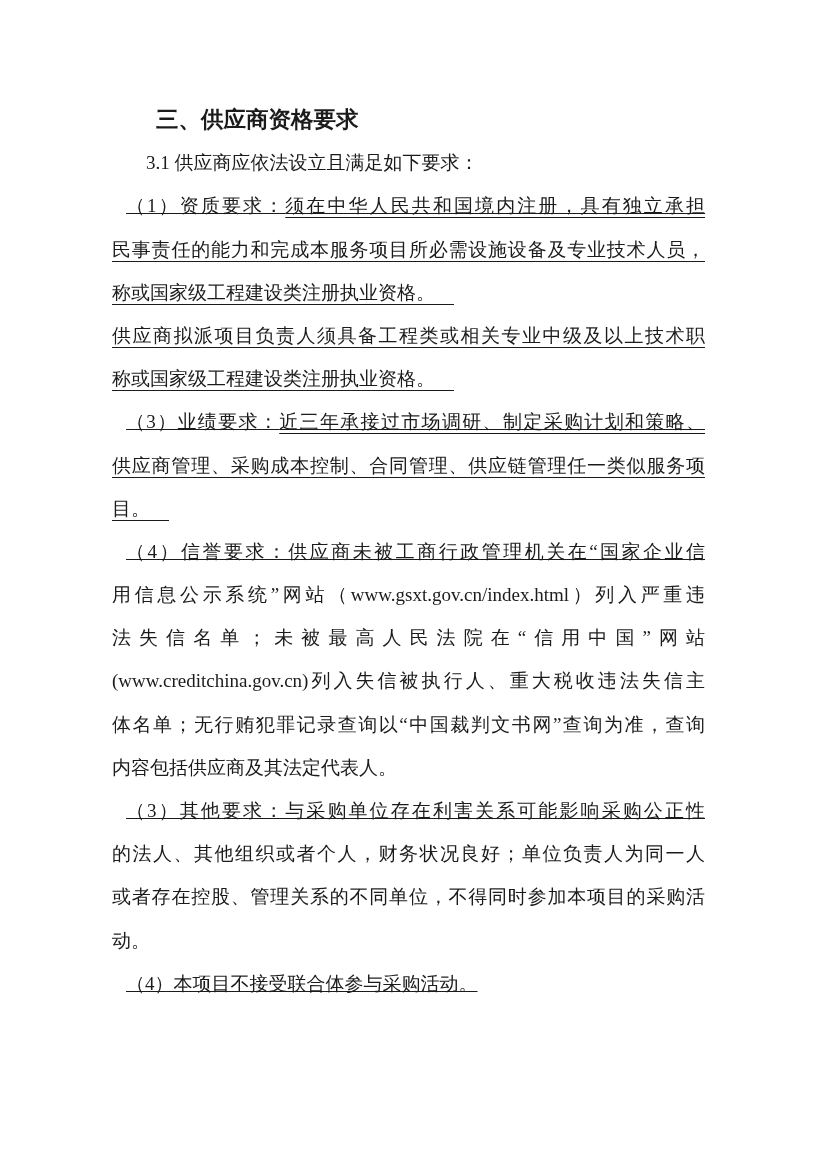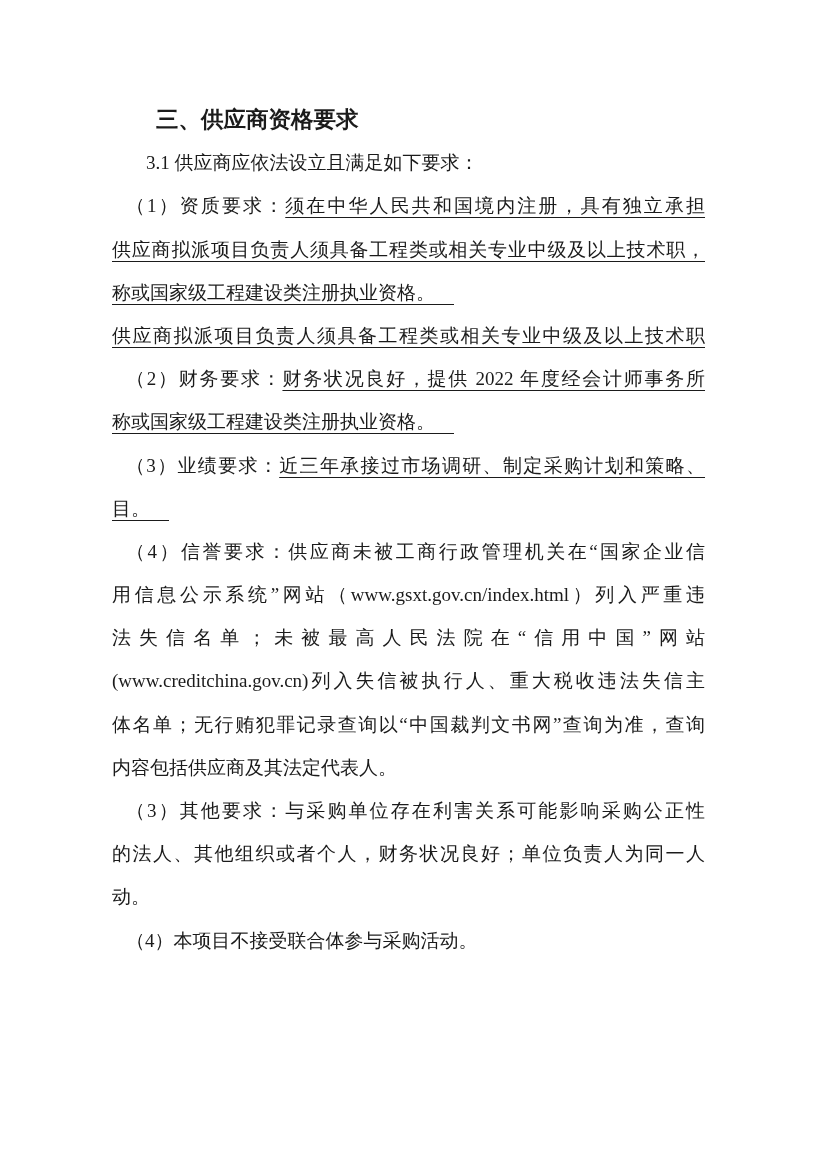--- a/index.html
+++ b/index.html
@@ -32,49 +32,50 @@
     text-align: justify;
     text-align-last: justify;
   }
   .line.heading {
     font-size: 22.5px;
     font-weight: 700;
     font-family: "Liberation Sans", "DejaVu Sans", sans-serif;
     text-indent: 44px;
   }
   .line.sub  { text-indent: 34px; }
-  .line.item { text-indent: 14px; }
+  .line.item { text-indent: 14px; text-decoration: underline; }
   .line.cont { text-indent: 0; }
   .run { text-decoration: none; }
   .run.u {
     text-decoration: underline;
     text-underline-offset: 5px;
     text-decoration-thickness: 1.3px;
     text-decoration-color: #1b1b1b;
   }
 </style>
 </head>
 <body>
 
 <div class="page">
   <div class="doc-body">
       <div class="line heading"><span class="run">三、供应商资格要求</span></div>
       <div class="line sub"><span class="run">3.1 供应商应依法设立且满足如下要求：</span></div>
       <div class="line item justify"><span class="run">（1）资质要求：</span><span class="run u">须在中华人民共和国境内注册，具有独立承担</span></div>
-      <div class="line cont justify"><span class="run u">供应商拟派项目负责人须具备工程类或相关专业中级及以上技术职，</span></div>
+      <div class="line cont justify"><span class="run u">民事责任的能力和完成本服务项目所必需设施设备及专业技术人员，</span></div>
       <div class="line cont"><span class="run u">称或国家级工程建设类注册执业资格。　</span></div>
       <div class="line cont justify"><span class="run u">供应商拟派项目负责人须具备工程类或相关专业中级及以上技术职</span></div>
-      <div class="line item justify"><span class="run">（2）财务要求：</span><span class="run u">财务状况良好，提供 2022 年度经会计师事务所</span></div>
       <div class="line cont"><span class="run u">称或国家级工程建设类注册执业资格。　</span></div>
       <div class="line item justify"><span class="run">（3）业绩要求：</span><span class="run u">近三年承接过市场调研、制定采购计划和策略、</span></div>
+      <div class="line cont justify"><span class="run u">供应商管理、采购成本控制、合同管理、供应链管理任一类似服务项</span></div>
       <div class="line cont"><span class="run u">目。　</span></div>
       <div class="line item justify"><span class="run">（4）信誉要求：供应商未被工商行政管理机关在“国家企业信</span></div>
       <div class="line cont justify"><span class="run">用信息公示系统”网站（www.gsxt.gov.cn/index.html）列入严重违</span></div>
       <div class="line cont justify"><span class="run">法失信名单；未被最高人民法院在“信用中国”网站</span></div>
       <div class="line cont justify"><span class="run">(www.creditchina.gov.cn)列入失信被执行人、重大税收违法失信主</span></div>
       <div class="line cont justify"><span class="run">体名单；无行贿犯罪记录查询以“中国裁判文书网”查询为准，查询</span></div>
       <div class="line cont"><span class="run">内容包括供应商及其法定代表人。</span></div>
       <div class="line item justify"><span class="run">（3）其他要求：与采购单位存在利害关系可能影响采购公正性</span></div>
       <div class="line cont justify"><span class="run">的法人、其他组织或者个人，财务状况良好；单位负责人为同一人</span></div>
+      <div class="line cont justify"><span class="run">或者存在控股、管理关系的不同单位，不得同时参加本项目的采购活</span></div>
       <div class="line cont"><span class="run">动。</span></div>
       <div class="line item"><span class="run">（4）本项目不接受联合体参与采购活动。</span></div>
     </div>
 </div>
 
 </body></html>

